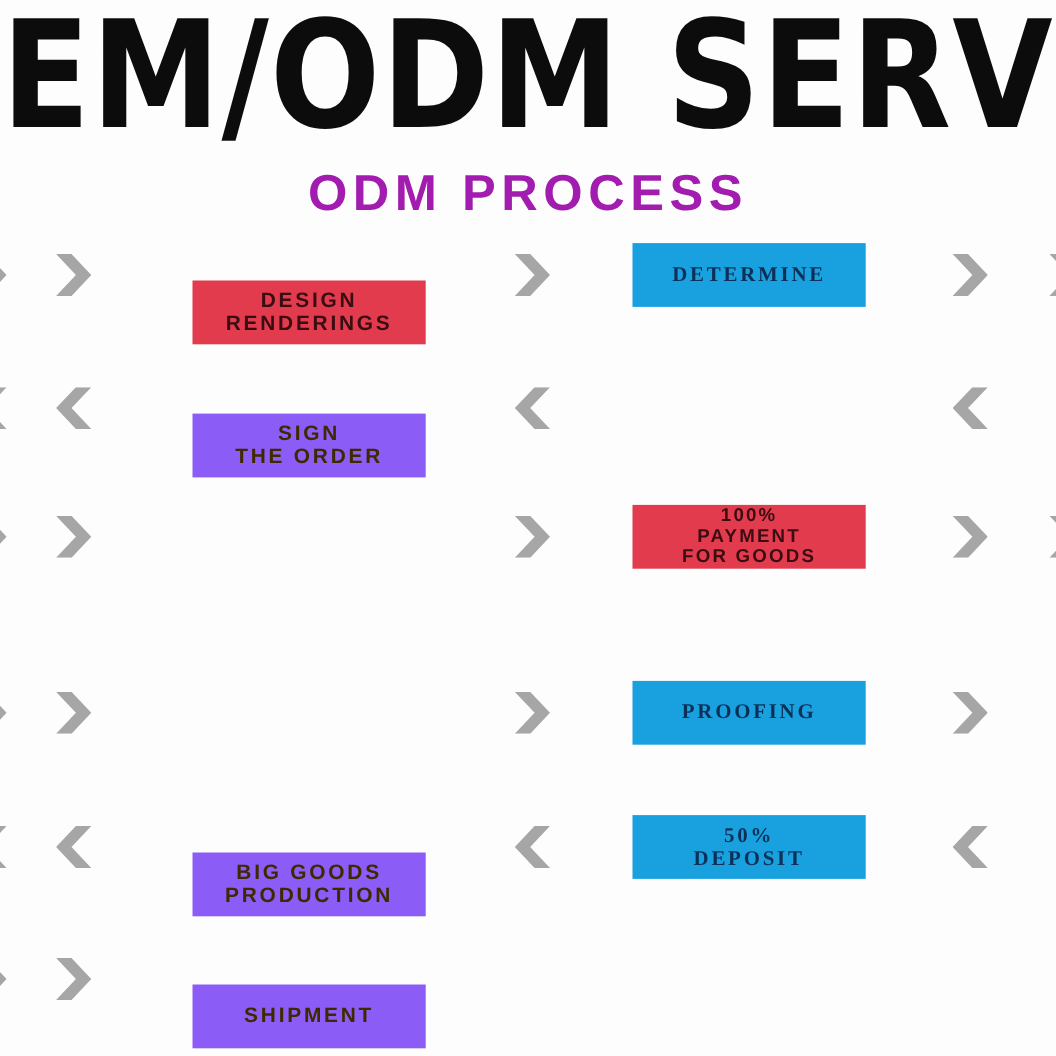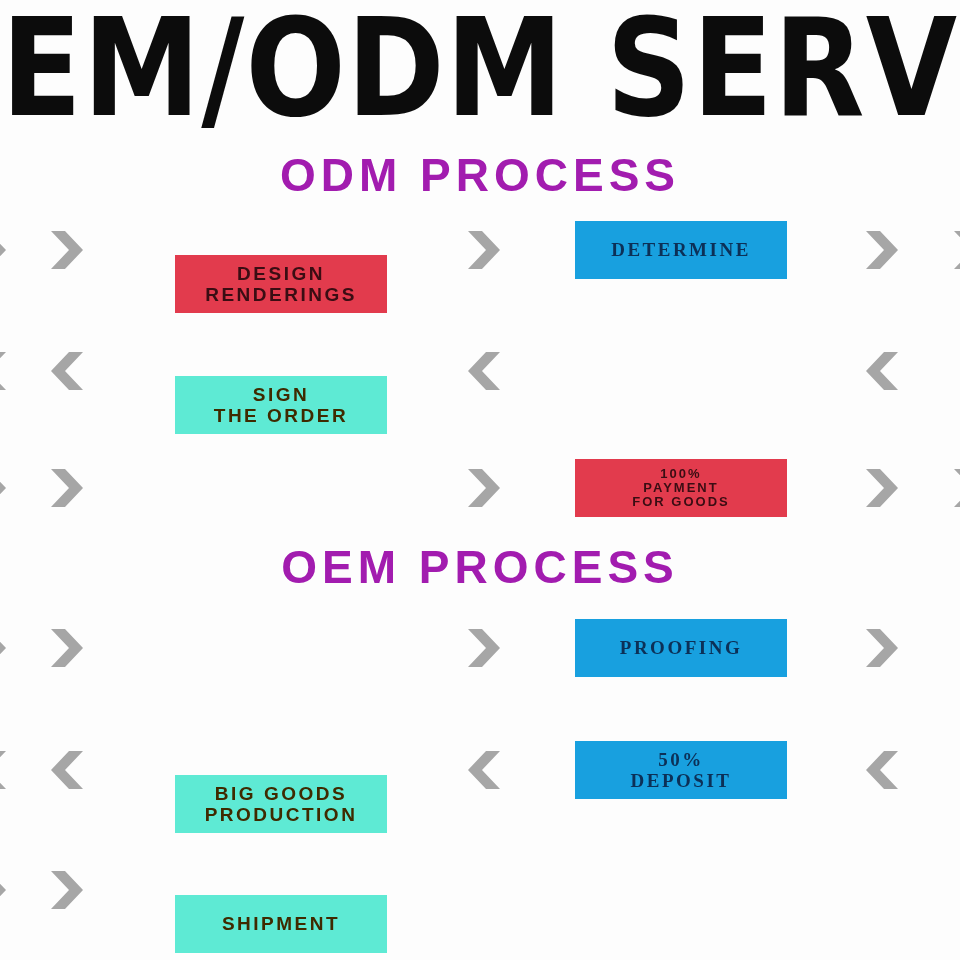--- a/index.html
+++ b/index.html
@@ -42,24 +42,24 @@
     display:flex;align-items:center;justify-content:center;
     text-align:center;
   }
   .pbox .label{
     white-space:pre-line;
     font-weight:bold;
     font-size:19px;
     line-height:1.12;
     letter-spacing:2.5px;
   }
-  .pbox.small .label{font-size:13px;line-height:1.08;letter-spacing:2px;}
+  .pbox.small .label{font-size:17px;line-height:1.08;letter-spacing:2px;}
   .pbox.red{background:#e23b4d;}
   .pbox.red .label{color:#3a0d13;}
-  .pbox.orange{background:#5eead4;}
+  .pbox.orange{background:#8b5cf6;}
   .pbox.orange .label{color:#3f2a00;}
   .pbox.blue{background:#18a0df;}
   .pbox.blue .label{color:#0c3057;font-family:Liberation Serif, serif;}
   .pos-box1{left:175px;top:0;margin-top:34px;}
   .pos-box2{left:575px;top:0;}
   
   .arrow{position:absolute;width:32px;height:38px;top:10px;}
   .arrow svg{display:block;width:32px;height:38px;}
   .arrow.dir-left svg{transform:scaleX(-1);}
   .pos-a-left{left:51px;}
@@ -171,21 +171,20 @@
           <use href="#chev"></use>
         </svg>
       </span>
     <span class="arrow dir-right pos-a-sliver-r">
         <svg viewBox="0 0 32 38">
           <use href="#chev"></use>
         </svg>
       </span>
   </div>
 
-  <div class="section-heading" style="top:540px">OEM PROCESS</div>
 
   <div class="row" style="top:619px">
     <span class="arrow dir-right pos-a-sliver-l">
         <svg viewBox="0 0 32 38">
           <use href="#chev"></use>
         </svg>
       </span>
     <span class="arrow dir-right pos-a-left">
         <svg viewBox="0 0 32 38">
           <use href="#chev"></use>

